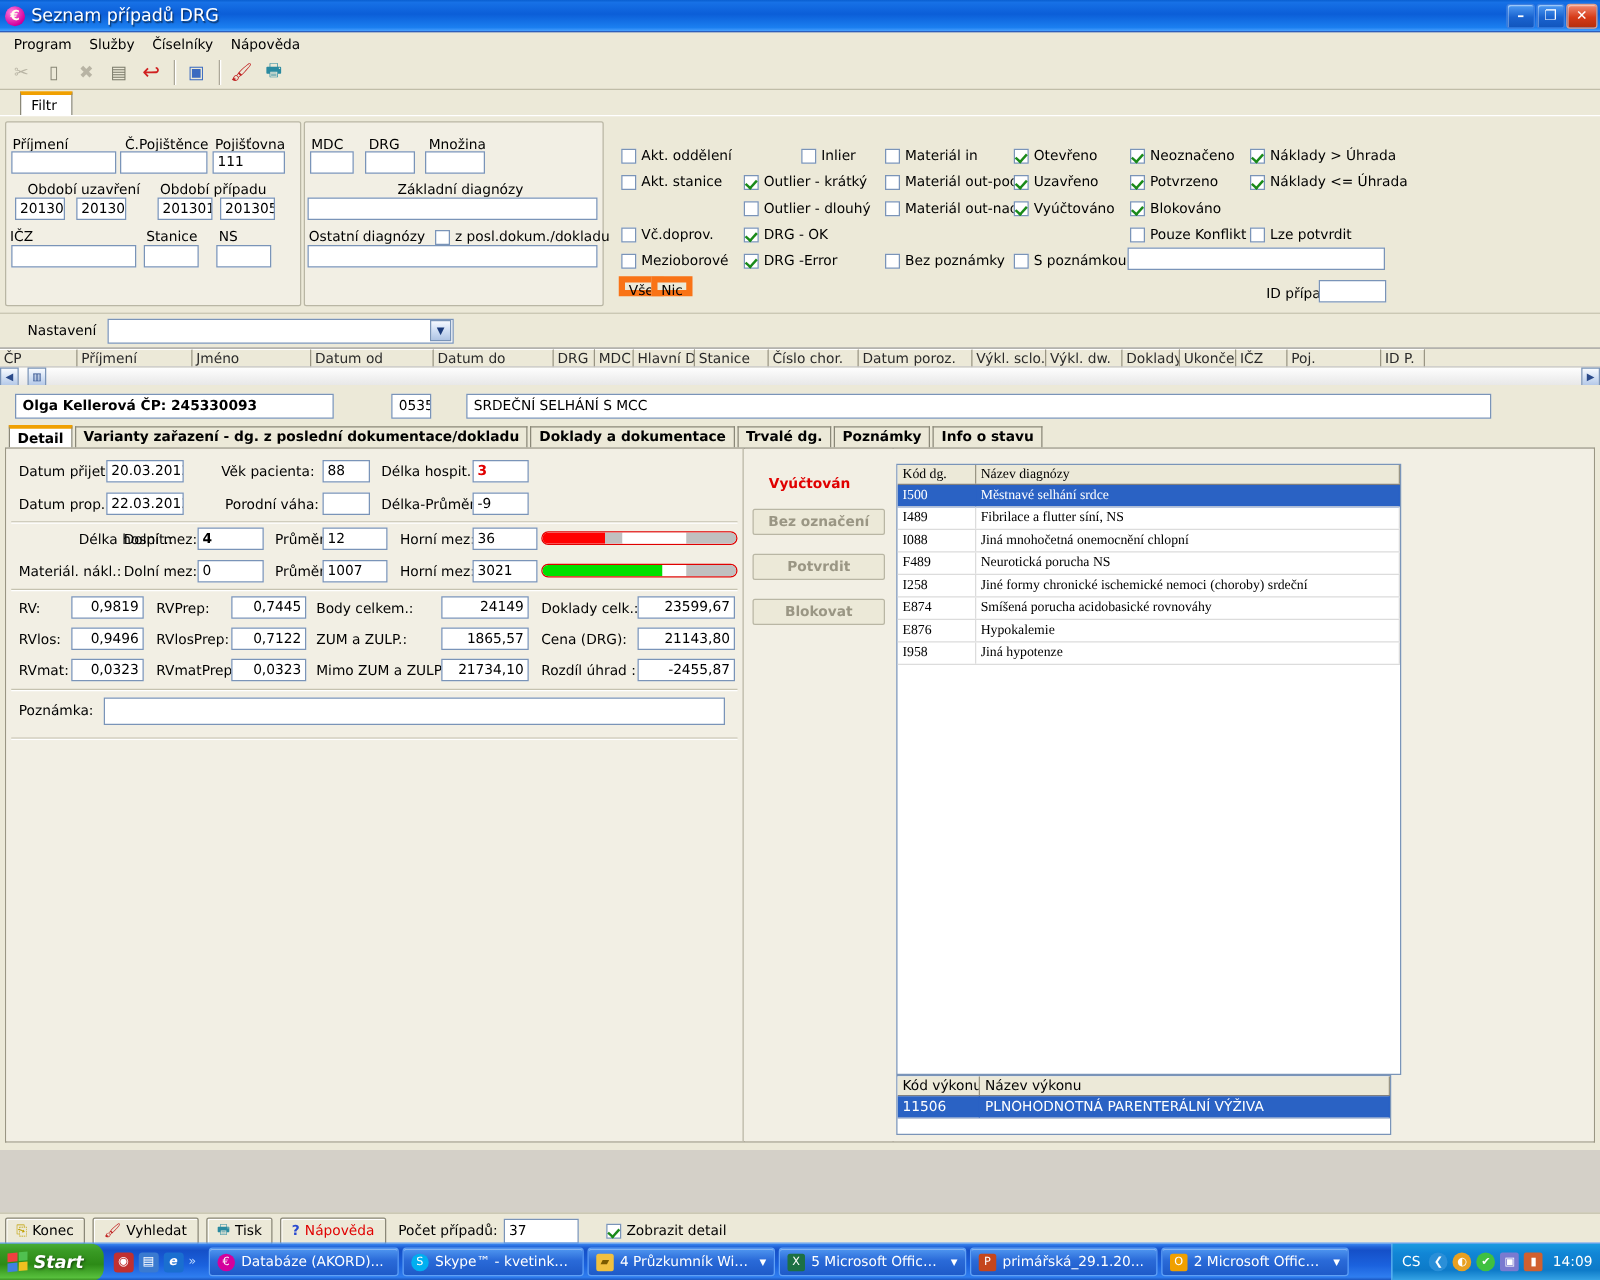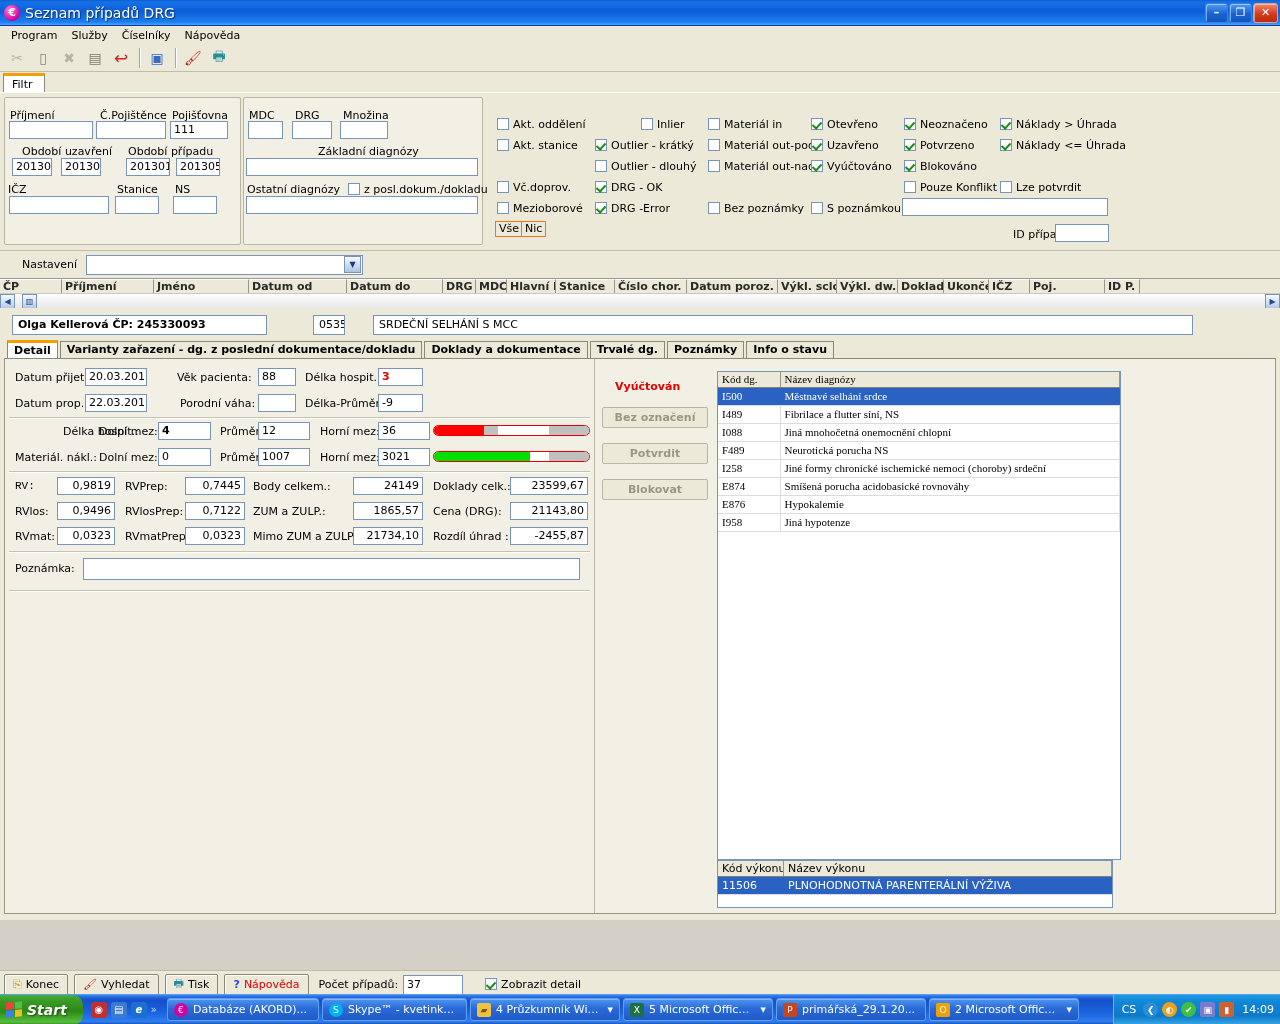--- a/index.html
+++ b/index.html
@@ -61,21 +61,21 @@
   }
   .tbtn {
     width: 24px; height: 24px; margin-right: 2px;
     display: flex; align-items: center; justify-content: center;
     font-size: 14px;
   }
   .tbsep { width: 2px; height: 20px; border-left: 1px solid #aca899;
            border-right: 1px solid #fff; margin: 0 4px; }
 
   
-  #filtr-tabstrip { height: 20px; background: #ece9d8; padding-left: 3px; display: flex; align-items: flex-end; }
+  #filtr-tabstrip { height: 20px; background: #ece9d8; padding-left: 16px; display: flex; align-items: flex-end; }
   #filtr-tab {
     background: #fff; border: 1px solid #8a8878; border-bottom: none;
     border-top: 3px solid #f0a000;
     padding: 2px 12px 2px 8px; font-size: 11px; height: 19px;
   }
   #filter-panel {
     background: #ece9d8; border-top: 1px solid #fff;
     padding: 4px 4px 2px 4px; position: relative; height: 158px;
   }
 
@@ -85,32 +85,32 @@
   }
   .lbl { position: absolute; font-size: 11px; color: #000; white-space: nowrap; }
   .fld {
     position: absolute; background: #fff;
     border: 1px solid #7a94b8; font-size: 11px;
     padding: 1px 3px; line-height: 14px; height: 18px;
     color: #000; overflow: hidden; white-space: nowrap;
   }
 
   
-  .cb { position: absolute; display: flex; align-items: flex-start; font-size: 11px; white-space: nowrap; }
+  .cb { position: absolute; display: flex; align-items: flex-end; font-size: 11px; white-space: nowrap; }
   .cb .box {
     width: 12px; height: 12px; background: #fff; border: 1px solid #7a94b8;
     margin-right: 4px; flex: none; position: relative;
   }
   .cb.on .box::after {
     content: ""; position: absolute; left: 2px; top: 1px;
     width: 4px; height: 7px; border: solid #1a8a1a;
     border-width: 0 2px 2px 0; transform: rotate(42deg);
   }
   .minibtn {
-    position: absolute; border: 1px solid #f97316; background: #ece9d8;
+    position: absolute; border: 5px solid #f97316; background: #ece9d8;
     font-size: 11px; padding: 0 3px; height: 16px; line-height: 14px;
   }
 
   
   #nastaveni-row {
     background: #ece9d8; height: 28px; display: flex; align-items: center;
     padding-left: 22px; border-top: 1px solid #c0bda8;
   }
   #nastaveni-row .lab { font-size: 11px; margin-right: 9px; }
   .combo {
@@ -122,21 +122,21 @@
     background: linear-gradient(to bottom, #f6f9ff, #cfdef4 50%, #aec4e4);
     border: 1px solid #7a94b8; color: #1a3a7a; font-size: 8px;
     display: flex; align-items: center; justify-content: center;
   }
 
   
   #grid-area { background: #ece9d8; height: 30px; position: relative; overflow: hidden;
                border-top: 1px solid #9a9a9a; }
   #grid-head {
     position: absolute; top: 0; left: 0; right: 0; height: 15px;
-    background: #ece9d8; display: flex; overflow: hidden; font-weight: bold;
+    background: #ece9d8; display: flex; overflow: hidden;
   }
   .gcell {
     border-right: 1px solid #9a9684; border-top: 1px solid #fff;
     font-size: 11px; color: #2a2a2a; padding-left: 3px;
     overflow: hidden; white-space: nowrap; height: 15px; line-height: 13px;
   }
   #grid-scroll {
     position: absolute; bottom: 0; left: 0; right: 0; height: 15px;
     background: linear-gradient(to bottom, #fefefe, #e8e8e8);
     border-top: 1px solid #c8c8c8; display: flex; justify-content: space-between;
@@ -544,21 +544,21 @@
       <div class="fld" style="left:373px; top:89px; width:52px;">3021</div>
       <div class="bar" style="left:428px; top:92px; width:157px;">
         <span style="width:48%; background:#00e000;"></span>
         <span style="width:14%; background:#00e000;"></span>
         <span style="width:12%; background:#fff;"></span>
         <span style="width:26%; background:#c0c0c0;"></span>
       </div>
 
       <div class="hsep" style="top:112px;"></div>
 
-      <div class="lbl" style="left:10px; top:121px;font-family:Liberation Mono, monospace;">RV:</div>
+      <div class="lbl" style="left:10px; top:121px;">RV:</div>
       <div class="fld" style="left:52px; top:118px; width:58px; text-align:right;">0,9819</div>
       <div class="lbl" style="left:10px; top:146px;">RVlos:</div>
       <div class="fld" style="left:52px; top:143px; width:58px; text-align:right;">0,9496</div>
       <div class="lbl" style="left:10px; top:171px;">RVmat:</div>
       <div class="fld" style="left:52px; top:168px; width:58px; text-align:right;">0,0323</div>
 
       <div class="lbl" style="left:120px; top:121px;">RVPrep:</div>
       <div class="fld" style="left:180px; top:118px; width:60px; text-align:right;">0,7445</div>
       <div class="lbl" style="left:120px; top:146px;">RVlosPrep:</div>
       <div class="fld" style="left:180px; top:143px; width:60px; text-align:right;">0,7122</div>

